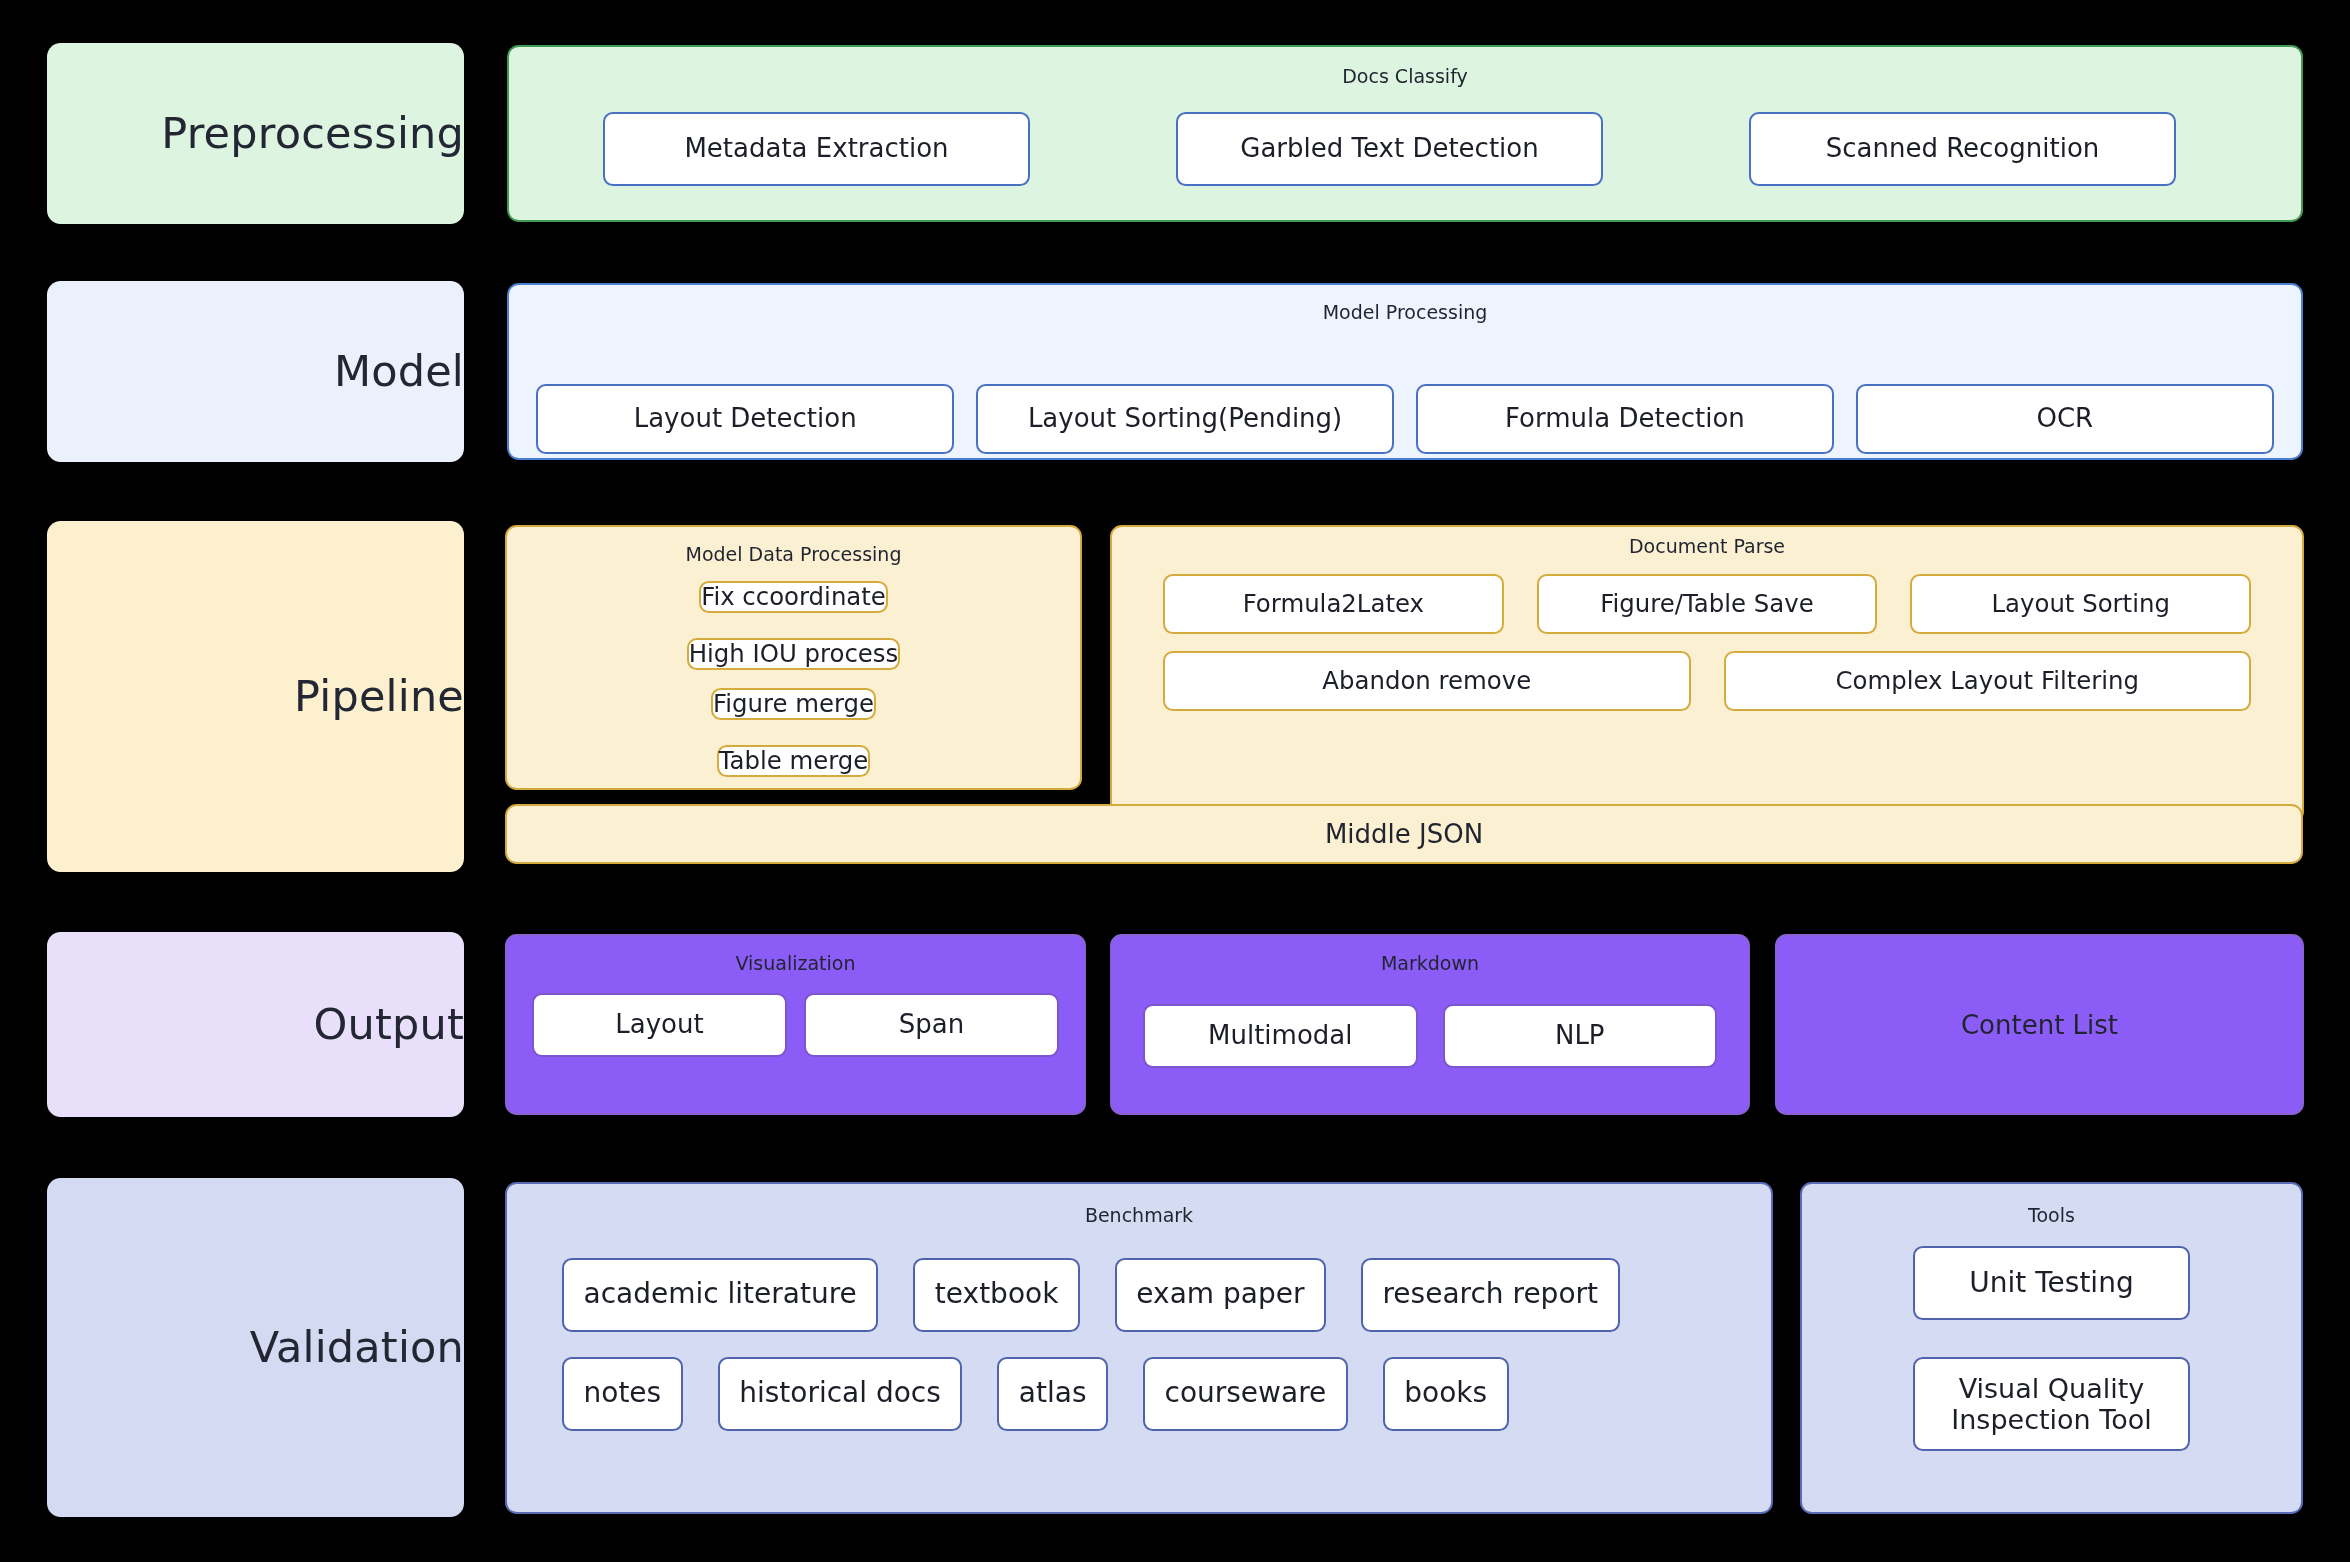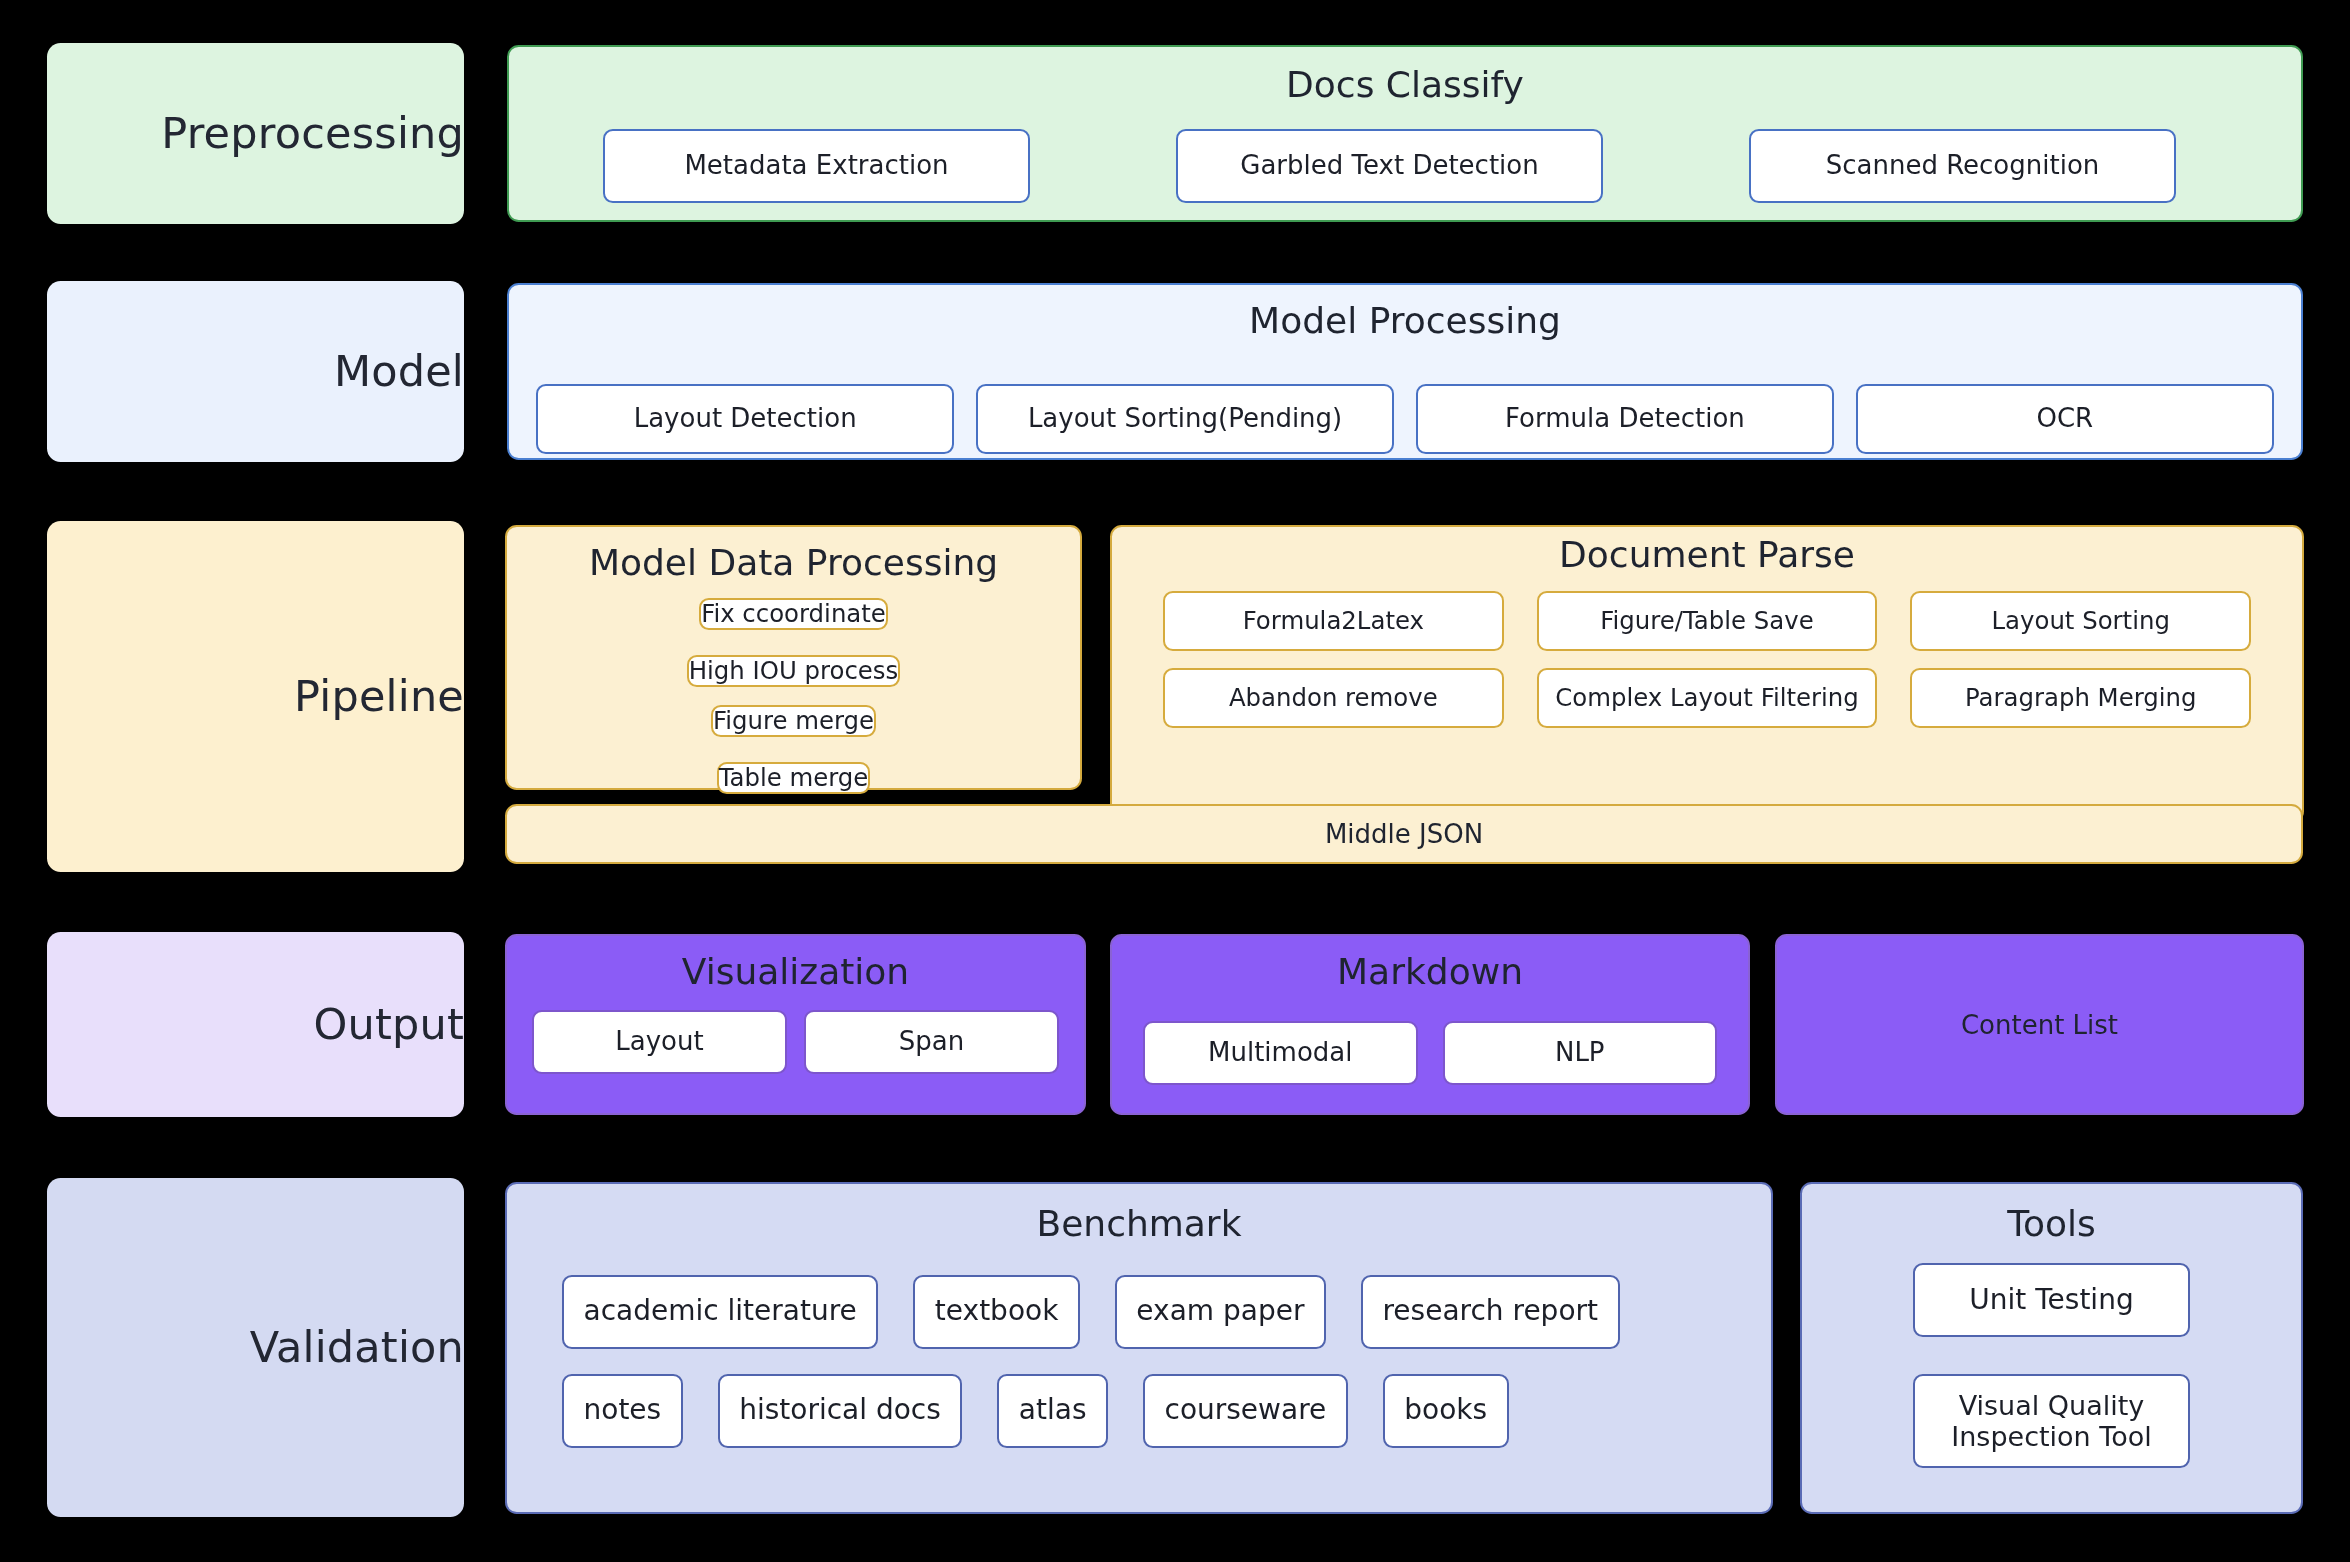--- a/index.html
+++ b/index.html
@@ -35,21 +35,21 @@
   
   .group {
     position: absolute;
     border-radius: 11.7px;
     border-style: solid;
     display: flex;
     flex-direction: column;
     align-items: center;
   }
   .group-title {
-    font-size: 36px;
+    font-size: 19px;
     color: #1f2430;
     text-align: center;
     line-height: 1;
     width: 100%;
   }
 
   
   .chip-row {
     display: flex;
     align-items: center;
@@ -245,21 +245,20 @@
   <div class="group grp-yellow" id="grp-document-parse">
     <div class="group-title">Document Parse</div>
     <div class="chip-row">
       <div class="chip">Formula2Latex</div>
       <div class="chip">Figure/Table Save</div>
       <div class="chip">Layout Sorting</div>
     </div>
     <div class="chip-row">
       <div class="chip">Abandon remove</div>
       <div class="chip">Complex Layout Filtering</div>
-      <div class="chip">Paragraph Merging</div>
     </div>
   </div>
 
   <div class="group grp-yellow" id="grp-middle-json">
     <div class="group-title">Middle JSON</div>
   </div>
 
   <div class="stage-card" id="row-out-card">
     <span class="stage-label">Output</span>
   </div>

